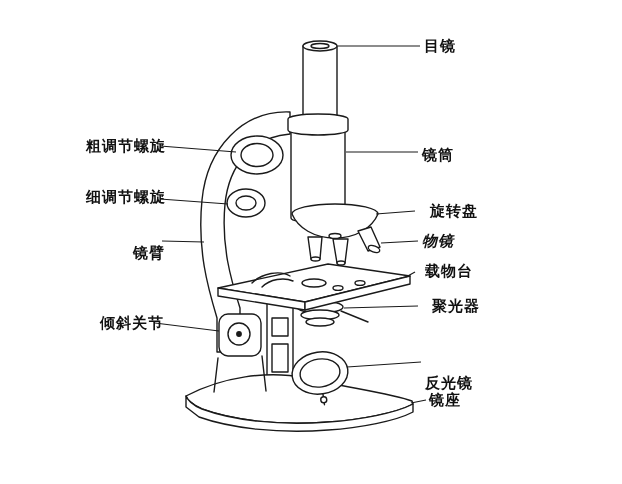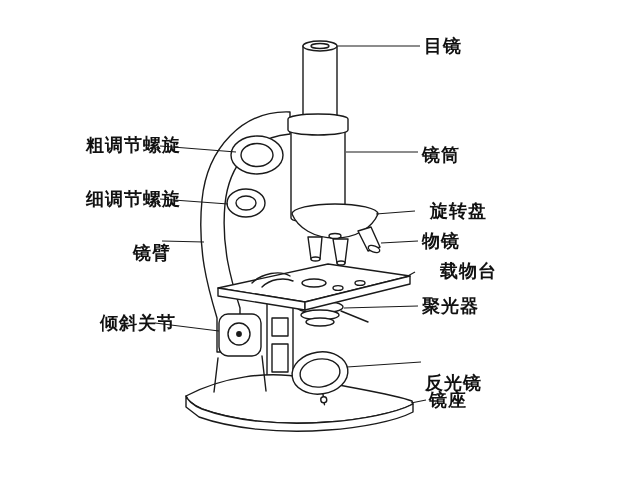--- a/index.html
+++ b/index.html
@@ -7,21 +7,21 @@
   #canvas {
     position:relative;
     width:622px; height:484px;
     background:#ffffff;
     overflow:hidden;
     font-family:"DejaVu Sans", sans-serif;
   }
   #drawing { position:absolute; left:0; top:0; }
   .label {
     position:absolute;
-    font-size:18px;
+    font-size:15px;
     font-weight:700;
     color:#111111;
     letter-spacing:1px;
     white-space:nowrap;
     line-height:14px;
   }
 </style>
 </head>
 <body>
 
@@ -126,27 +126,27 @@
       <line x1="346" y1="152" x2="418" y2="152"></line>
       <line x1="376" y1="214" x2="415" y2="211"></line>
       <line x1="381" y1="243" x2="418" y2="241"></line>
       <line x1="406" y1="277" x2="415" y2="272"></line>
       <line x1="344" y1="308" x2="418" y2="306"></line>
       <line x1="347" y1="367" x2="421" y2="362"></line>
       <line x1="411" y1="403" x2="426" y2="400"></line>
     </g>
   </svg>
 
-  <div class="label" style="left:86px;  top:139px;font-family:Liberation Mono, monospace;">粗调节螺旋</div>
-  <div class="label" style="left:86px;  top:192px;">细调节螺旋</div>
+  <div class="label" style="left:86px;  top:139px;">粗调节螺旋</div>
+  <div class="label" style="left:86px;  top:192px;font-family:Liberation Mono, monospace;">细调节螺旋</div>
   <div class="label" style="left:133px; top:246px;">镜臂</div>
   <div class="label" style="left:100px; top:316px;text-align:right;">倾斜关节</div>
 
   <div class="label" style="left:424px; top:39px;">目镜</div>
   <div class="label" style="left:422px; top:148px;">镜筒</div>
   <div class="label" style="left:430px; top:204px;">旋转盘</div>
-  <div class="label" style="left:422px; top:234px;">物镜</div>
-  <div class="label" style="left:440px; top:264px;">载物台</div>
-  <div class="label" style="left:422px; top:299px;">聚光器</div>
+  <div class="label" style="left:422px; top:234px;font-style:italic;">物镜</div>
+  <div class="label" style="left:425px; top:264px;">载物台</div>
+  <div class="label" style="left:432px; top:299px;">聚光器</div>
   <div class="label" style="left:425px; top:376px;">反光镜</div>
   <div class="label" style="left:429px; top:393px;font-family:Liberation Serif, serif;">镜座</div>
 
 </div>
 
 </body></html>

